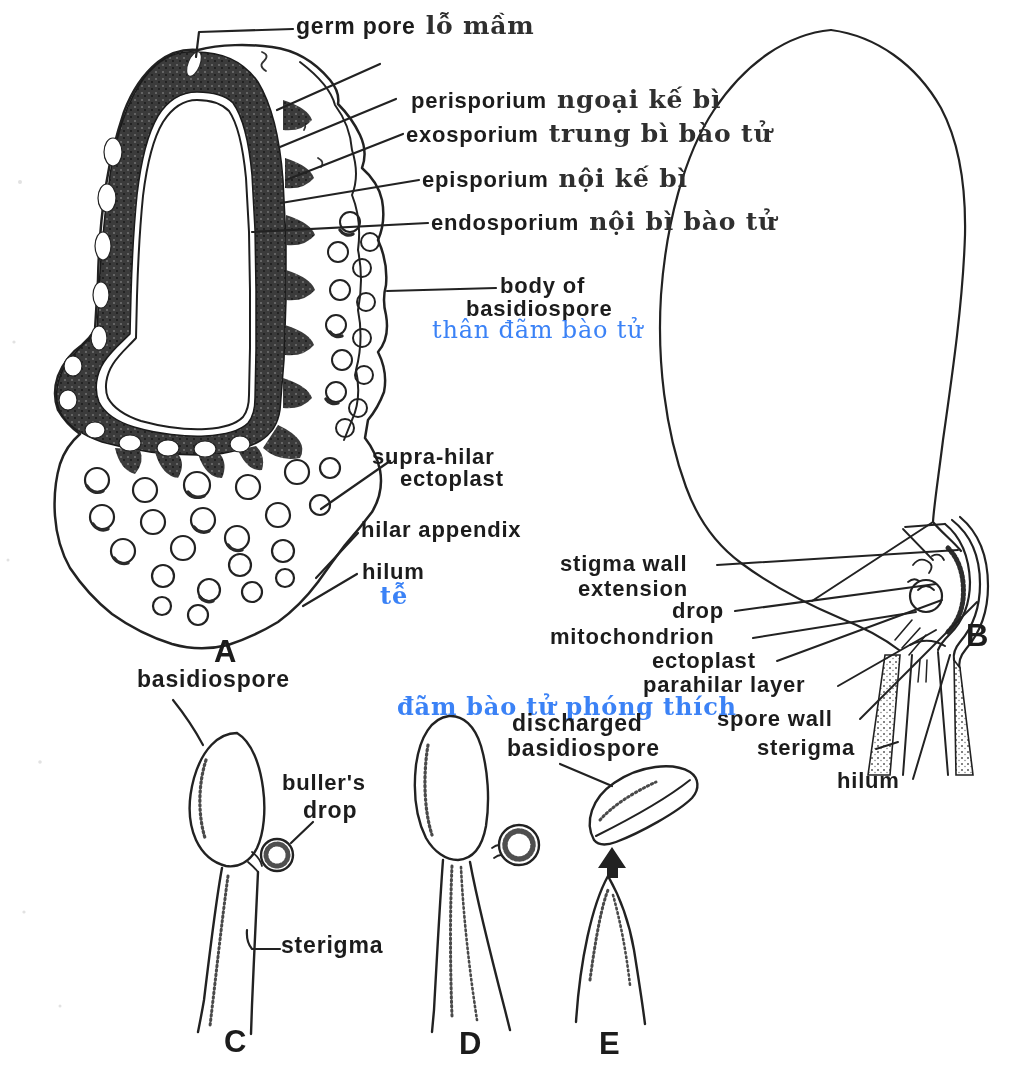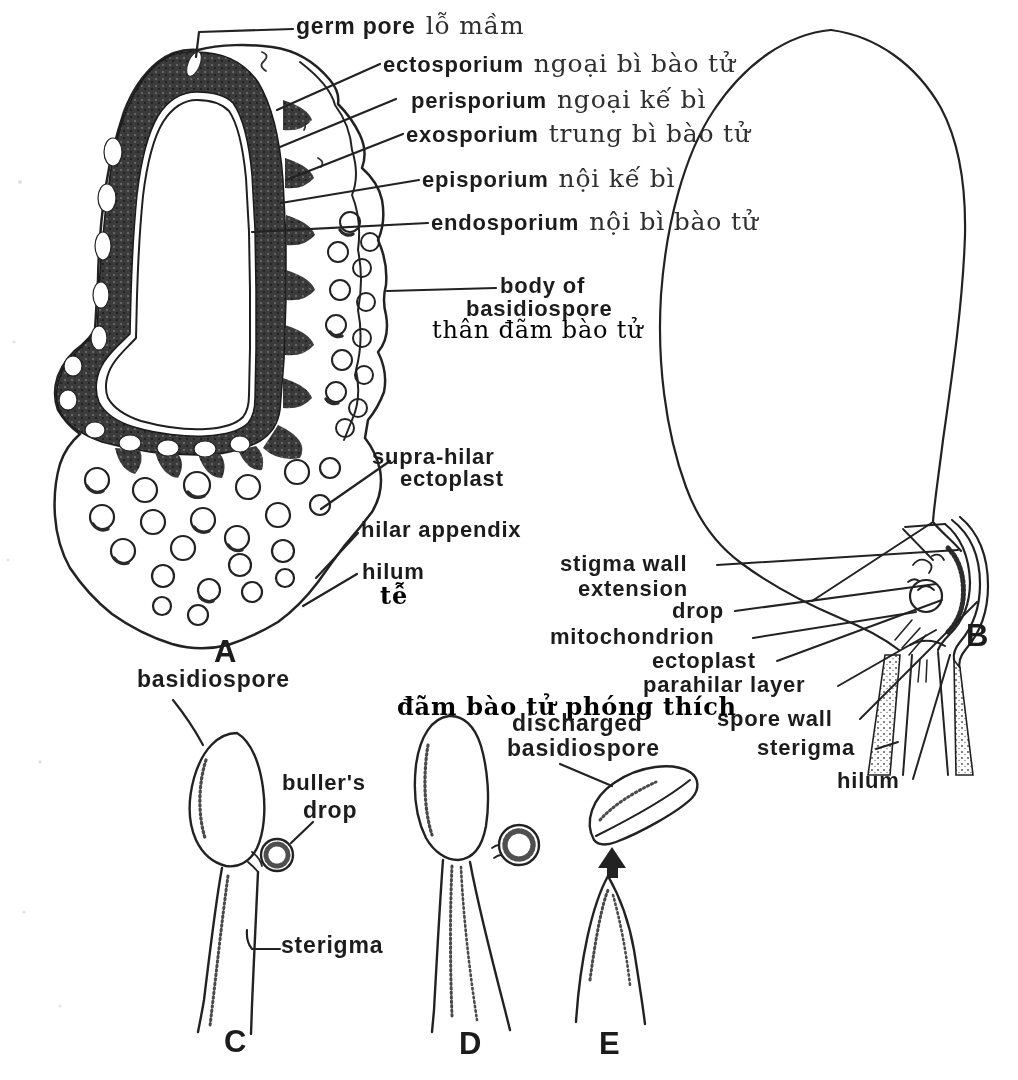--- a/index.html
+++ b/index.html
@@ -2,24 +2,24 @@
 <html><head>
 <meta charset="utf-8">
 <style>
   html,body{margin:0;padding:0;background:#ffffff;}
   #page{position:relative;width:1018px;height:1080px;background:#ffffff;overflow:hidden;
         font-family:"Liberation Sans",sans-serif;}
   #art{position:absolute;left:0;top:0;z-index:1;}
   .lbl{position:absolute;z-index:2;font-family:"Liberation Sans",sans-serif;font-weight:700;
        color:#1c1c1c;font-size:22px;letter-spacing:0.8px;white-space:nowrap;line-height:1;}
   .lbl .en{font-family:"Liberation Sans",sans-serif;font-weight:700;}
-  .vi{font-family:"DejaVu Serif",serif;font-weight:400;font-size:25px;letter-spacing:0.8px;
+  .vi{font-family:"DejaVu Serif",serif;font-weight:700;font-size:25px;letter-spacing:0.8px;
       color:#2f2f2f;}
   .vi-gray{font-family:"DejaVu Serif",serif;font-weight:400;font-size:24px;letter-spacing:0.8px;
-      color:#000000;}
+      color:#3b82f6;}
   .gap{display:inline-block;width:10px;}
   .letter{font-size:31px;letter-spacing:0;}
 </style>
 </head>
 <body>
 
 <div id="page">
 
 <svg id="art" width="1018" height="1080" viewBox="0 0 1018 1080">
   <defs>
@@ -263,23 +263,20 @@
     <circle cx="40" cy="762" r="1.8"></circle>
         <circle cx="24" cy="912" r="1.6"></circle>
     <circle cx="60" cy="1006" r="1.5"></circle>
         <circle cx="8" cy="560" r="1.5"></circle>
   </g>
 </svg>
 
 <div class="lbl" style="left:296px;top:13px;font-size:23px">
   <span class="en">germ pore</span><span class="gap"></span><span class="vi">lỗ mầm</span>
 </div>
-<div class="lbl" style="left:383px;top:51px">
-  <span class="en">ectosporium</span><span class="gap"></span><span class="vi">ngoại bì bào tử</span>
-</div>
 <div class="lbl" style="left:411px;top:87px">
   <span class="en">perisporium</span><span class="gap"></span><span class="vi">ngoại kế bì</span>
 </div>
 <div class="lbl" style="left:422px;top:166px">
   <span class="en">episporium</span><span class="gap"></span><span class="vi">nội kế bì</span>
 </div>
 <div class="lbl" style="left:406px;top:121px">
   <span class="en">exosporium</span><span class="gap"></span><span class="vi">trung bì bào tử</span>
 </div>
 <div class="lbl" style="left:431px;top:209px">

